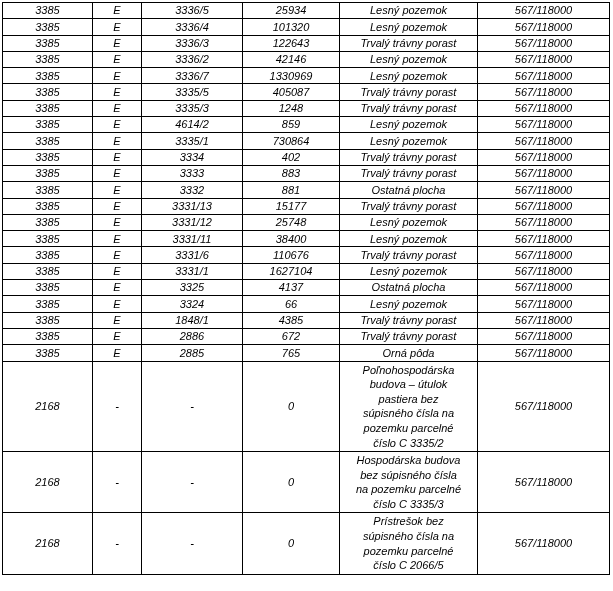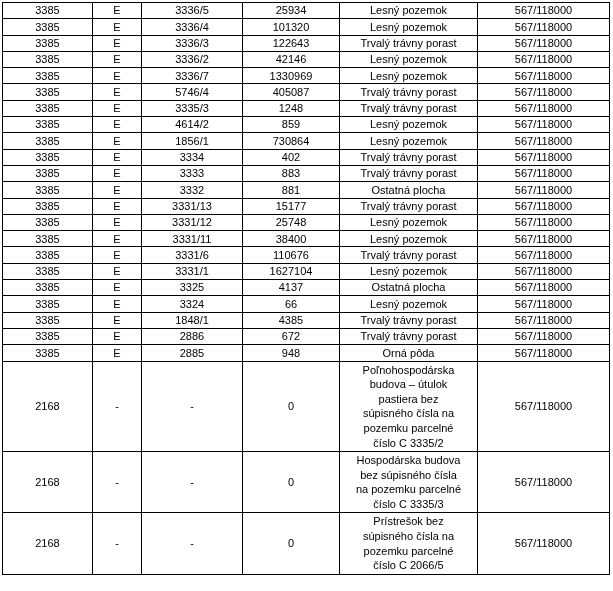--- a/index.html
+++ b/index.html
@@ -8,20 +8,21 @@
     background: #ffffff;
     font-family: "Liberation Sans", sans-serif;
   }
   .page {
     width: 613px;
     height: 591px;
     background: #ffffff;
     box-sizing: border-box;
     padding: 2px 0 0 2px;
     overflow: hidden;
+    font-style: italic;
   }
   table.parcel-table {
     border-collapse: collapse;
     table-layout: fixed;
     width: 607px;
   }
   table.parcel-table td {
     border: 1.5px solid #000000;
     font-size: 11px;
     line-height: 14.6px;
@@ -92,21 +93,21 @@
     <td>3385</td>
     <td>E</td>
     <td>3336/7</td>
     <td>1330969</td>
     <td class="cell-land-use-or-building">Lesný pozemok</td>
     <td>567/118000</td>
   </tr>
         <tr>
     <td>3385</td>
     <td>E</td>
-    <td>5746/4</td>
+    <td>3335/5</td>
     <td>405087</td>
     <td class="cell-land-use-or-building">Trvalý trávny porast</td>
     <td>567/118000</td>
   </tr>
         <tr>
     <td>3385</td>
     <td>E</td>
     <td>3335/3</td>
     <td>1248</td>
     <td class="cell-land-use-or-building">Trvalý trávny porast</td>
@@ -116,21 +117,21 @@
     <td>3385</td>
     <td>E</td>
     <td>4614/2</td>
     <td>859</td>
     <td class="cell-land-use-or-building">Lesný pozemok</td>
     <td>567/118000</td>
   </tr>
         <tr>
     <td>3385</td>
     <td>E</td>
-    <td>1856/1</td>
+    <td>3335/1</td>
     <td>730864</td>
     <td class="cell-land-use-or-building">Lesný pozemok</td>
     <td>567/118000</td>
   </tr>
         <tr>
     <td>3385</td>
     <td>E</td>
     <td>3334</td>
     <td>402</td>
     <td class="cell-land-use-or-building">Trvalý trávny porast</td>
@@ -221,21 +222,21 @@
     <td>E</td>
     <td>2886</td>
     <td>672</td>
     <td class="cell-land-use-or-building">Trvalý trávny porast</td>
     <td>567/118000</td>
   </tr>
         <tr>
     <td>3385</td>
     <td>E</td>
     <td>2885</td>
-    <td>948</td>
+    <td>765</td>
     <td class="cell-land-use-or-building">Orná pôda</td>
     <td>567/118000</td>
   </tr>
         <tr class="tall-row">
     <td>2168</td>
     <td>-</td>
     <td>-</td>
     <td>0</td>
     <td class="cell-land-use-or-building">Poľnohospodárska
 budova – útulok

